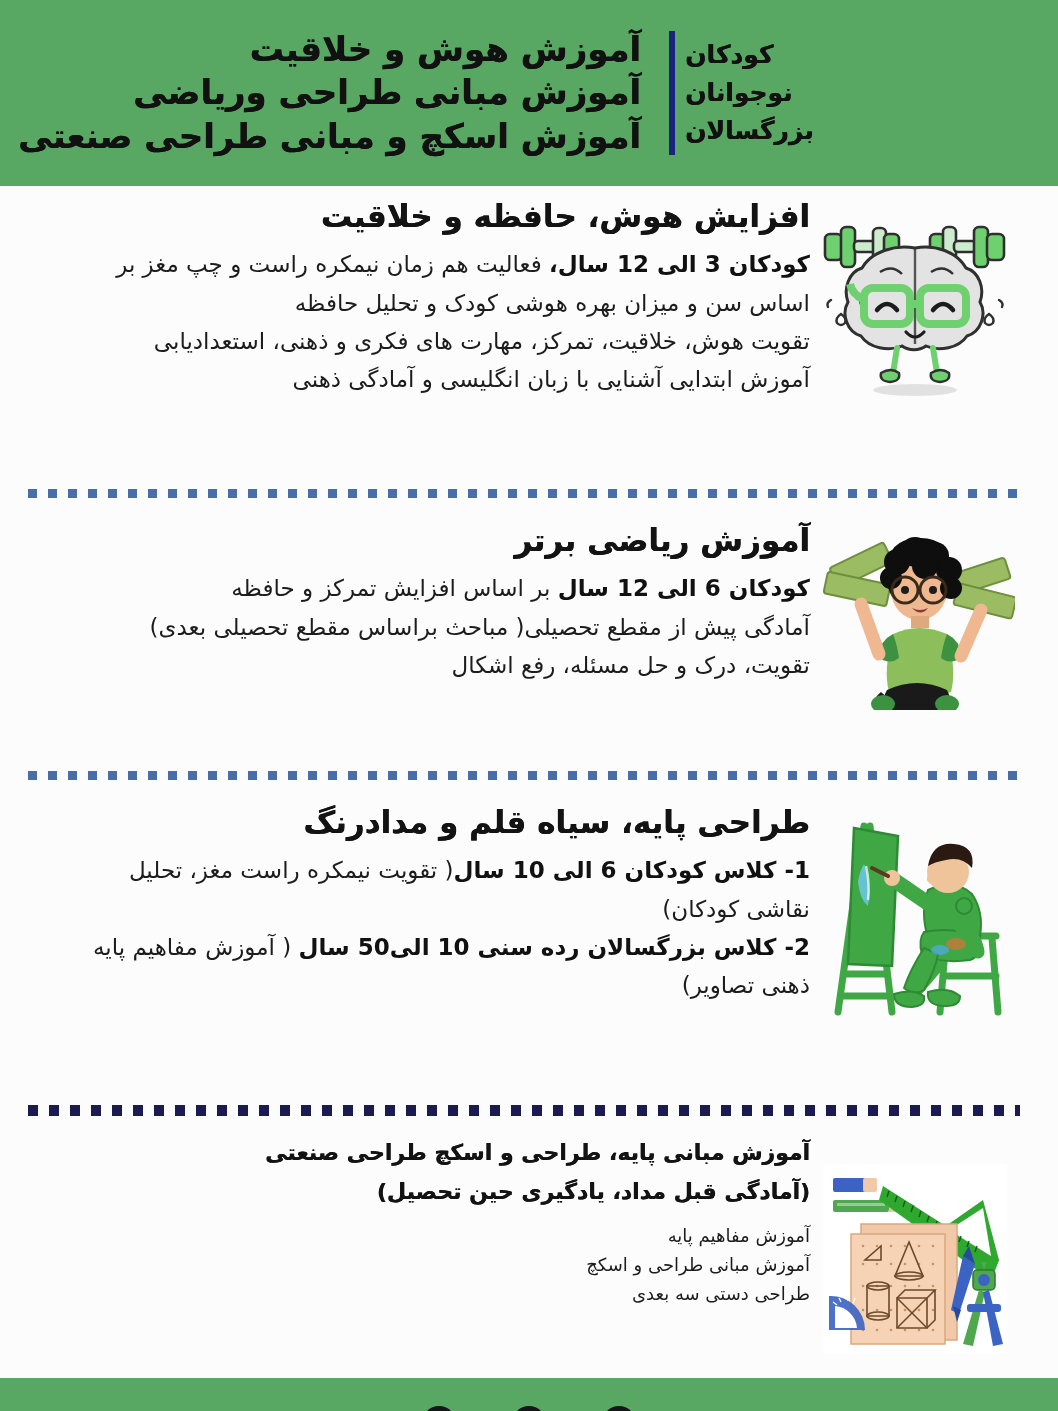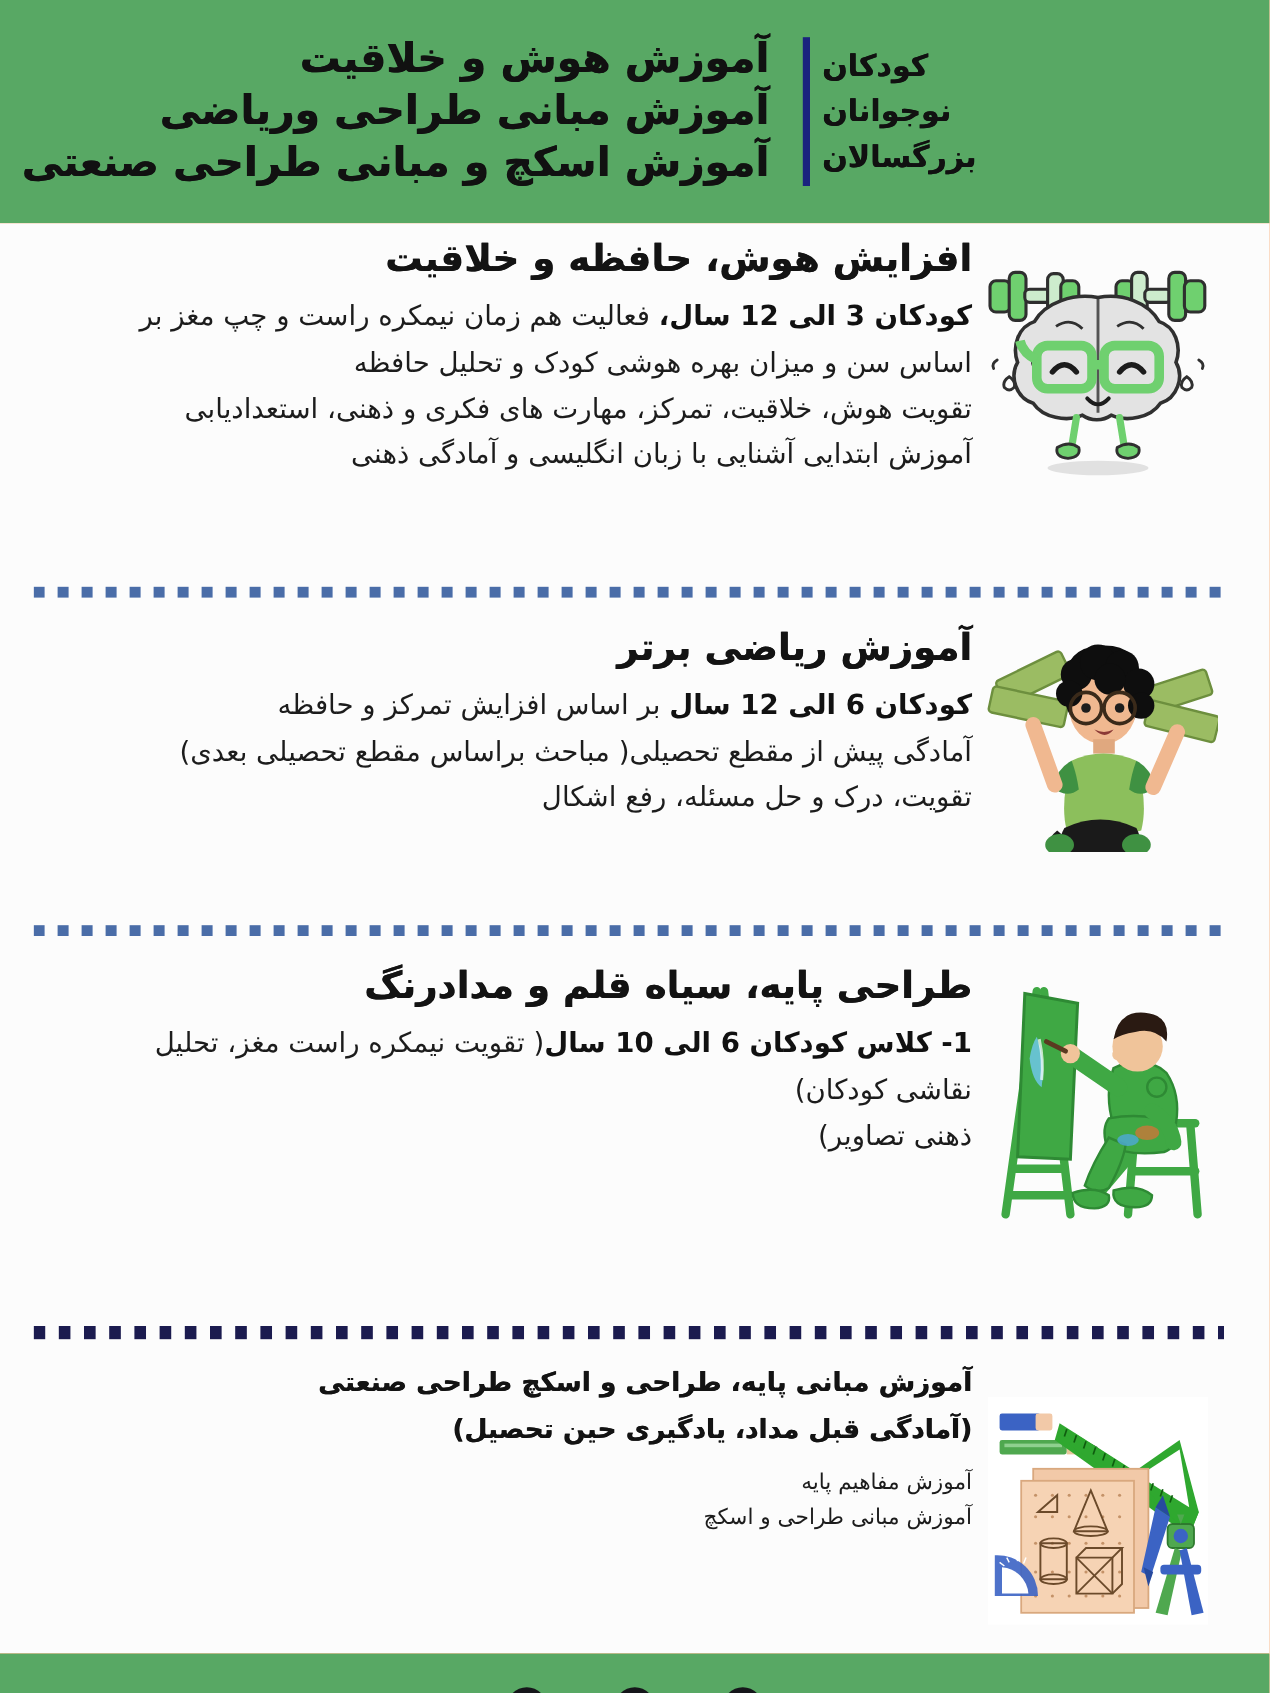--- a/index.html
+++ b/index.html
@@ -14,21 +14,21 @@
   body {
     font-family: "DejaVu Sans", "Liberation Sans", sans-serif;
     background: #fcfcfc;
     direction: rtl;
   }
 
   .poster {
     position: relative;
     width: 1058px;
     height: 1411px;
-    background: #f97316;
+    background: #f0abfc;
     display: flex;
     flex-direction: column;
   }
 
   
   .header {
     background: #58a864;
     height: 186px;
     flex: 0 0 186px;
     display: flex;
@@ -353,20 +353,23 @@
 
     <div class="divider blue"></div>
 
     <div class="section" style="height:300px;">
       <div class="sec-text">
         <div class="sec-title">طراحی پایه، سیاه قلم و مدادرنگ</div>
         <div class="sec-line">
           <b>1- کلاس کودکان 6 الی 10 سال</b><span>( تقویت نیمکره راست مغز، تحلیل</span>
         </div>
         <div class="sec-line">نقاشی کودکان)</div>
+        <div class="sec-line">
+          <b>2- کلاس بزرگسالان رده سنی 10 الی50 سال</b><span> ( آموزش مفاهیم پایه</span>
+        </div>
         <div class="sec-line">ذهنی تصاویر)</div>
       </div>
       <div class="sec-art">
         <svg width="190" height="205" viewBox="0 0 190 205" aria-hidden="true">
 
           <g stroke="#3fa844" stroke-width="7" stroke-linecap="round">
             <path d="M18 198 L44 12"></path>
             <path d="M72 198 L50 12"></path>
             <path d="M26 160 H66"></path>
             <path d="M22 182 H70"></path>
@@ -414,20 +417,21 @@
     </div>
 
     <div class="divider navy"></div>
 
     <div class="section" style="height:250px;">
       <div class="sec-text">
         <div class="sec-title multiline">آموزش مبانی پایه،  طراحی و اسکچ طراحی صنعتی</div>
         <div class="sec-title multiline" style="margin-bottom:16px;">(آمادگی قبل مداد، یادگیری حین تحصیل)</div>
         <div class="sec-line center-small">آموزش مفاهیم پایه</div>
         <div class="sec-line center-small">آموزش مبانی طراحی و اسکچ</div>
+        <div class="sec-line center-small">طراحی دستی سه بعدی</div>
       </div>
       <div class="sec-art" style="padding-top:36px;">
         <svg width="184" height="190" viewBox="0 0 184 190" aria-hidden="true">
           <rect x="0" y="0" width="184" height="190" fill="#ffffff"></rect>
 
           <g>
             <rect x="10" y="14" width="34" height="14" rx="2" fill="#3b63c4"></rect>
             <rect x="40" y="14" width="14" height="14" rx="2" fill="#f2c9a8"></rect>
           </g>
 

